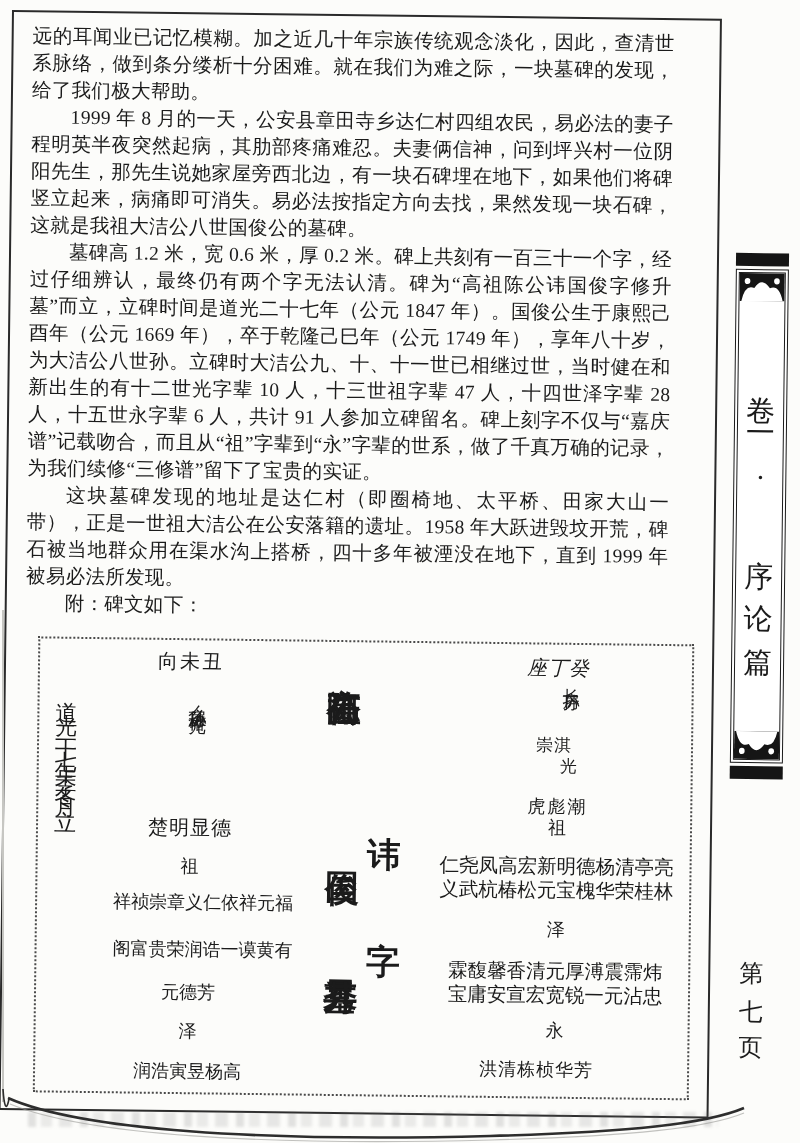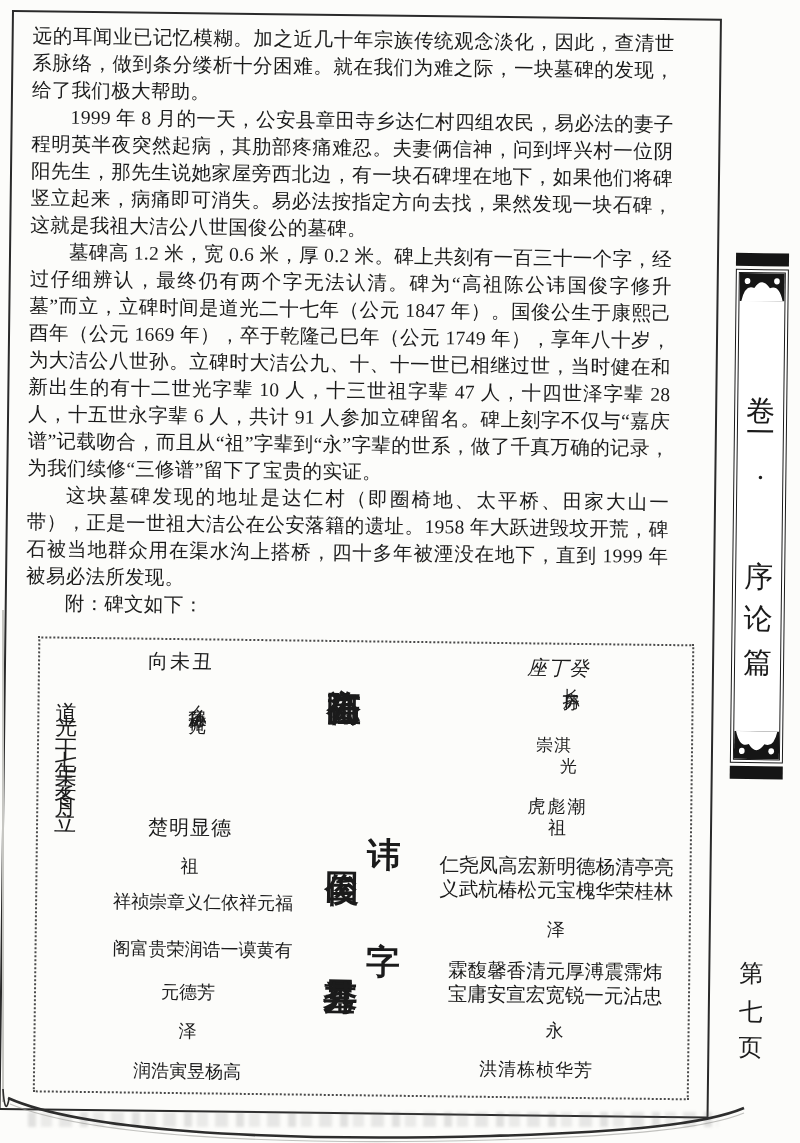--- a/index.html
+++ b/index.html
@@ -16,21 +16,21 @@
   
   .body-text{position:absolute;left:33px;top:22px;width:642px;
     font-size:19.5px;line-height:27px;text-align:justify;letter-spacing:.3px;}
   .body-text p{margin:0;}
   .body-text p.indent{text-indent:2em;}
   
   .stele-box{position:absolute;left:46px;top:636px;width:652px;height:452px;
     border:2px dotted #4a4a4a;}
   .vtext{writing-mode:vertical-rl;text-orientation:upright;}
   .date-col{position:absolute;left:12px;top:46px;font-size:22px;letter-spacing:12px;}
-  .lb-orient{position:absolute;left:108px;top:8px;font-size:20px;letter-spacing:2px;}
+  .lb-orient{position:absolute;left:118px;top:8px;font-size:20px;letter-spacing:2px;}
   .lb-col{position:absolute;left:146px;top:50px;font-size:18px;letter-spacing:3px;}
   .lb-lines{position:absolute;left:37px;top:0;width:230px;}
   .lb-lines div{position:absolute;width:100%;text-align:center;font-size:18px;white-space:nowrap;}
   .ll0{top:174px;font-size:20px!important;letter-spacing:1px;}
   .ll1{top:214px;}
   .ll2{top:250px;transform:translateX(14px);}
   .ll3{top:297px;transform:translateX(14px);}
   .ll4{top:340px;}
   .ll5{top:379px;}
   .ll6{top:419px;}

